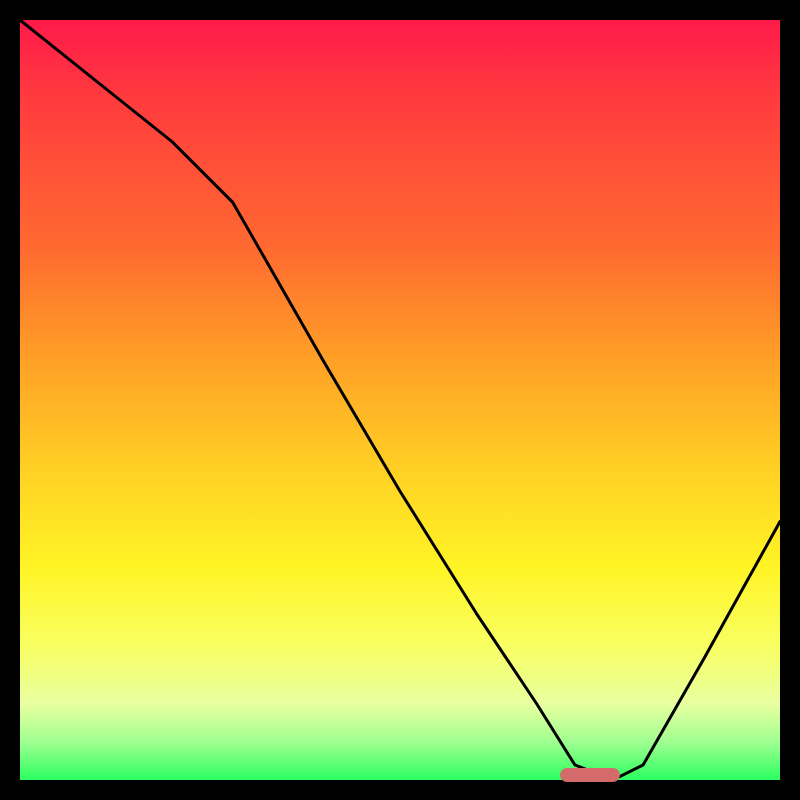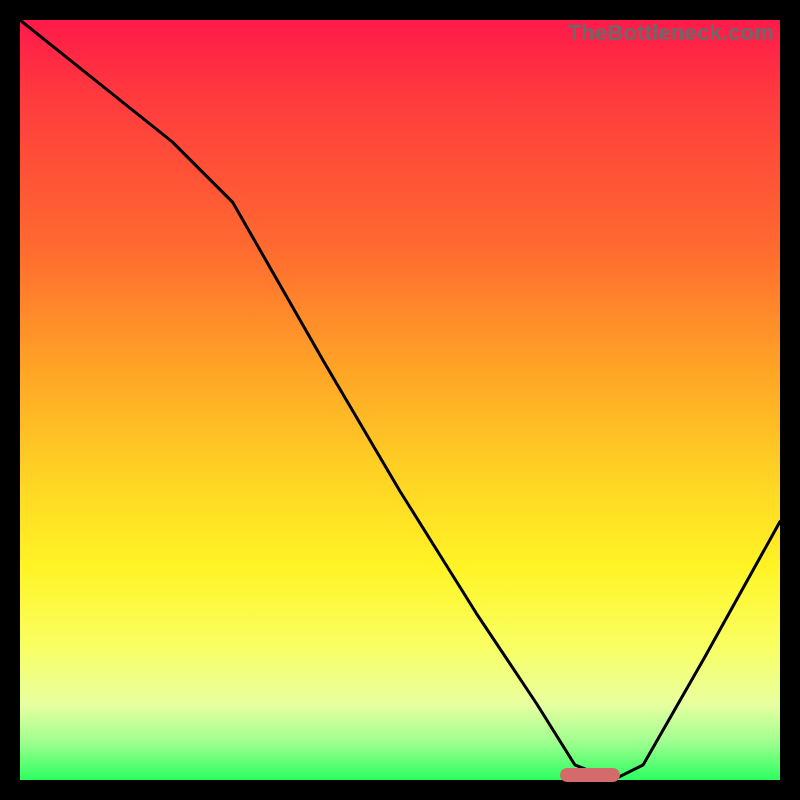--- a/index.html
+++ b/index.html
@@ -60,21 +60,20 @@
     background: #d46a6a;
     border-radius: 7px;
   }
 </style>
 </head>
 <body>
 
 <div class="wrap">
   <div class="plot-area">
 
-    <div class="watermark">TheBottleneck.com</div>
 
     <svg class="curve" viewBox="0 0 760 760" preserveAspectRatio="none">
       <path id="curve-path" fill="none" stroke="#000" stroke-width="3" stroke-linejoin="round" stroke-linecap="round" d="M0.0 0.0 L76.0 60.8 L152.0 121.6 L212.8 182.4 L304.0 342.0 L380.0 471.2 L456.0 592.8 L516.8 684.0 L554.8 744.8 L592.8 760.0 L623.2 744.8 L684.0 638.4 L760.0 501.6"></path>
     </svg>
 
     <div id="marker" class="marker" style="left: 540px; top: 748px;"></div>
 
   </div>
 </div>
 

